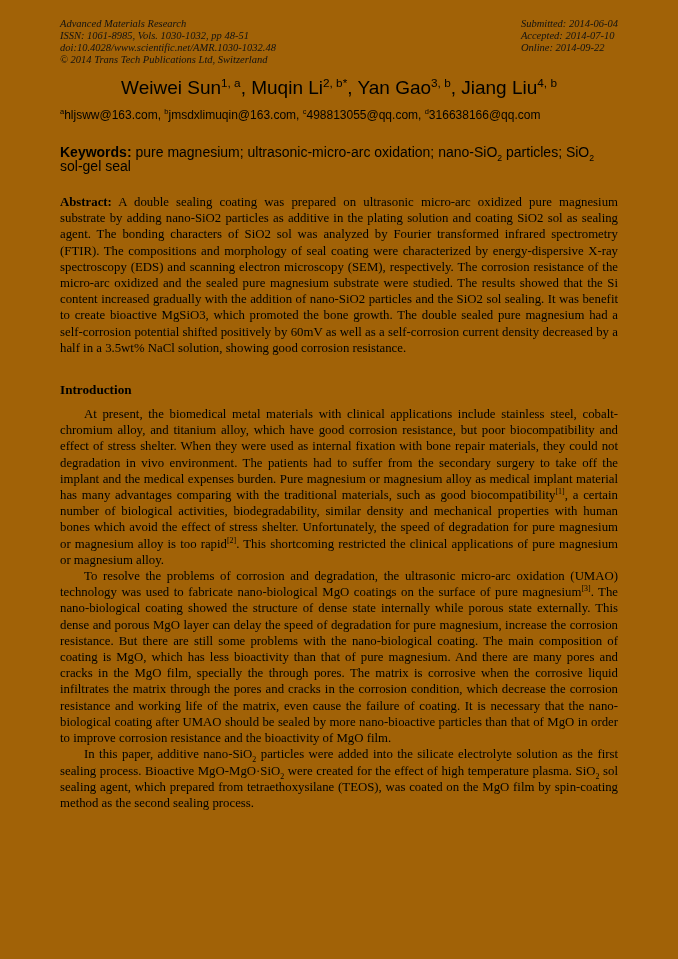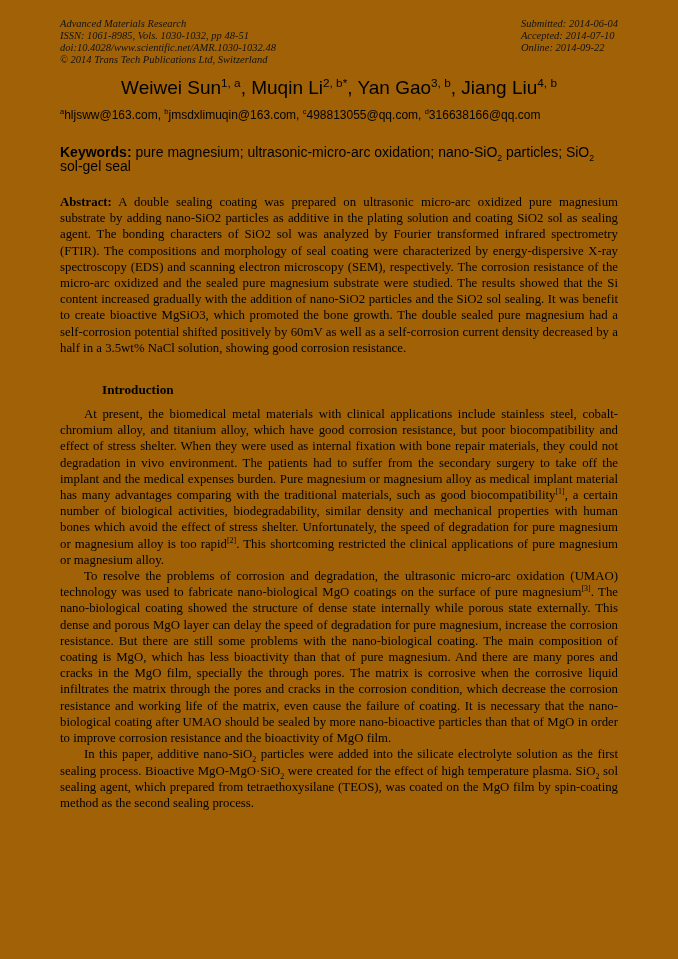--- a/index.html
+++ b/index.html
@@ -82,21 +82,20 @@
     margin-top: 21px;
   }
   .abstract .lead { font-weight: bold; }
 
   .section-heading {
     font-family: "Liberation Serif", serif;
     font-weight: bold;
     font-size: 13.2px;
     line-height: 16px;
     margin-top: 26px;
-    margin-left: 42px;
   }
   .body-par {
     font-family: "Liberation Serif", serif;
     font-size: 12.8px;
     line-height: 16.2px;
     text-align: justify;
     text-indent: 24px;
     margin: 0;
   }
   .body-par:first-of-type { margin-top: 8px; }

